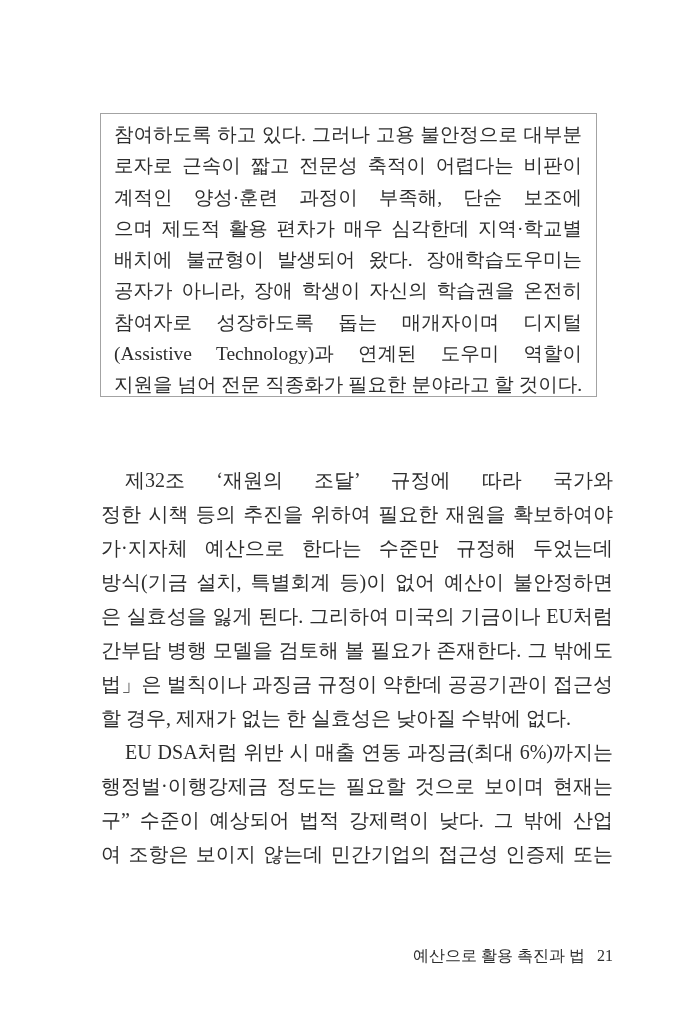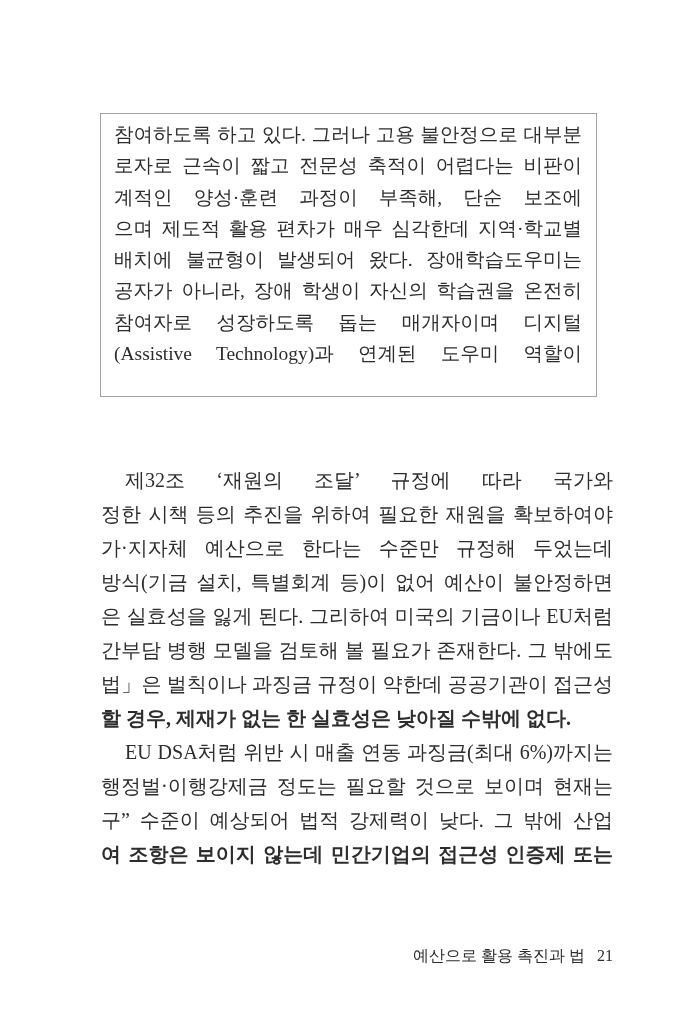--- a/index.html
+++ b/index.html
@@ -47,21 +47,21 @@
   .body-text .line {
     height: 34px;
     line-height: 34px;
     font-size: 20px;
     overflow: hidden;
     text-align: justify;
     text-align-last: justify;
     word-break: keep-all;
   }
   .body-text .line.indent { text-indent: 24px; }
-  .body-text .line.para-end { text-align-last: left; font-weight: bold; }
+  .body-text .line.para-end { text-align-last: left; }
   
   .footer {
     position: absolute;
     left: 101px;
     top: 946px;
     width: 512px;
     text-align: right;
     font-size: 16px;
     line-height: 20px;
     color: #2d2d2d;
@@ -79,20 +79,21 @@
 
   <div class="quote-box">
     <div class="line">참여하도록 하고 있다. 그러나 고용 불안정으로 대부분 기간제·시간제 근</div>
     <div class="line">로자로 근속이 짧고 전문성 축적이 어렵다는 비판이 존재하고 전문성, 체</div>
     <div class="line">계적인 양성·훈련 과정이 부족해, 단순 보조에 머무르는 경우가 있어 왔</div>
     <div class="line">으며 제도적 활용 편차가 매우 심각한데 지역·학교별 예산 차이로 인력</div>
     <div class="line">배치에 불균형이 발생되어 왔다. 장애학습도우미는 단순한 학습 편의 제</div>
     <div class="line">공자가 아니라, 장애 학생이 자신의 학습권을 온전히 보장받고 사회적</div>
     <div class="line">참여자로 성장하도록 돕는 매개자이며 디지털 시대에는 특히 보조공학</div>
     <div class="line">(Assistive Technology)과 연계된 도우미 역할이 강조되며, 단순 노동력</div>
+    <div class="line para-end">지원을 넘어 전문 직종화가 필요한 분야라고 할 것이다.</div>
   </div>
 
   <div class="body-text">
     <div>
       <div class="line indent">제32조 ‘재원의 조달’ 규정에 따라 국가와 지방자치단체는 이 법에서</div>
       <div class="line">정한 시책 등의 추진을 위하여 필요한 재원을 확보하여야 한다. 이때 국</div>
       <div class="line">가·지자체 예산으로 한다는 수준만 규정해 두었는데 구체적 재원 확보</div>
       <div class="line">방식(기금 설치, 특별회계 등)이 없어 예산이 불안정하면 「디지털포용법」</div>
       <div class="line">은 실효성을 잃게 된다. 그리하여 미국의 기금이나 EU처럼 공공기금·민</div>
       <div class="line">간부담 병행 모델을 검토해 볼 필요가 존재한다. 그 밖에도 「디지털포용</div>

